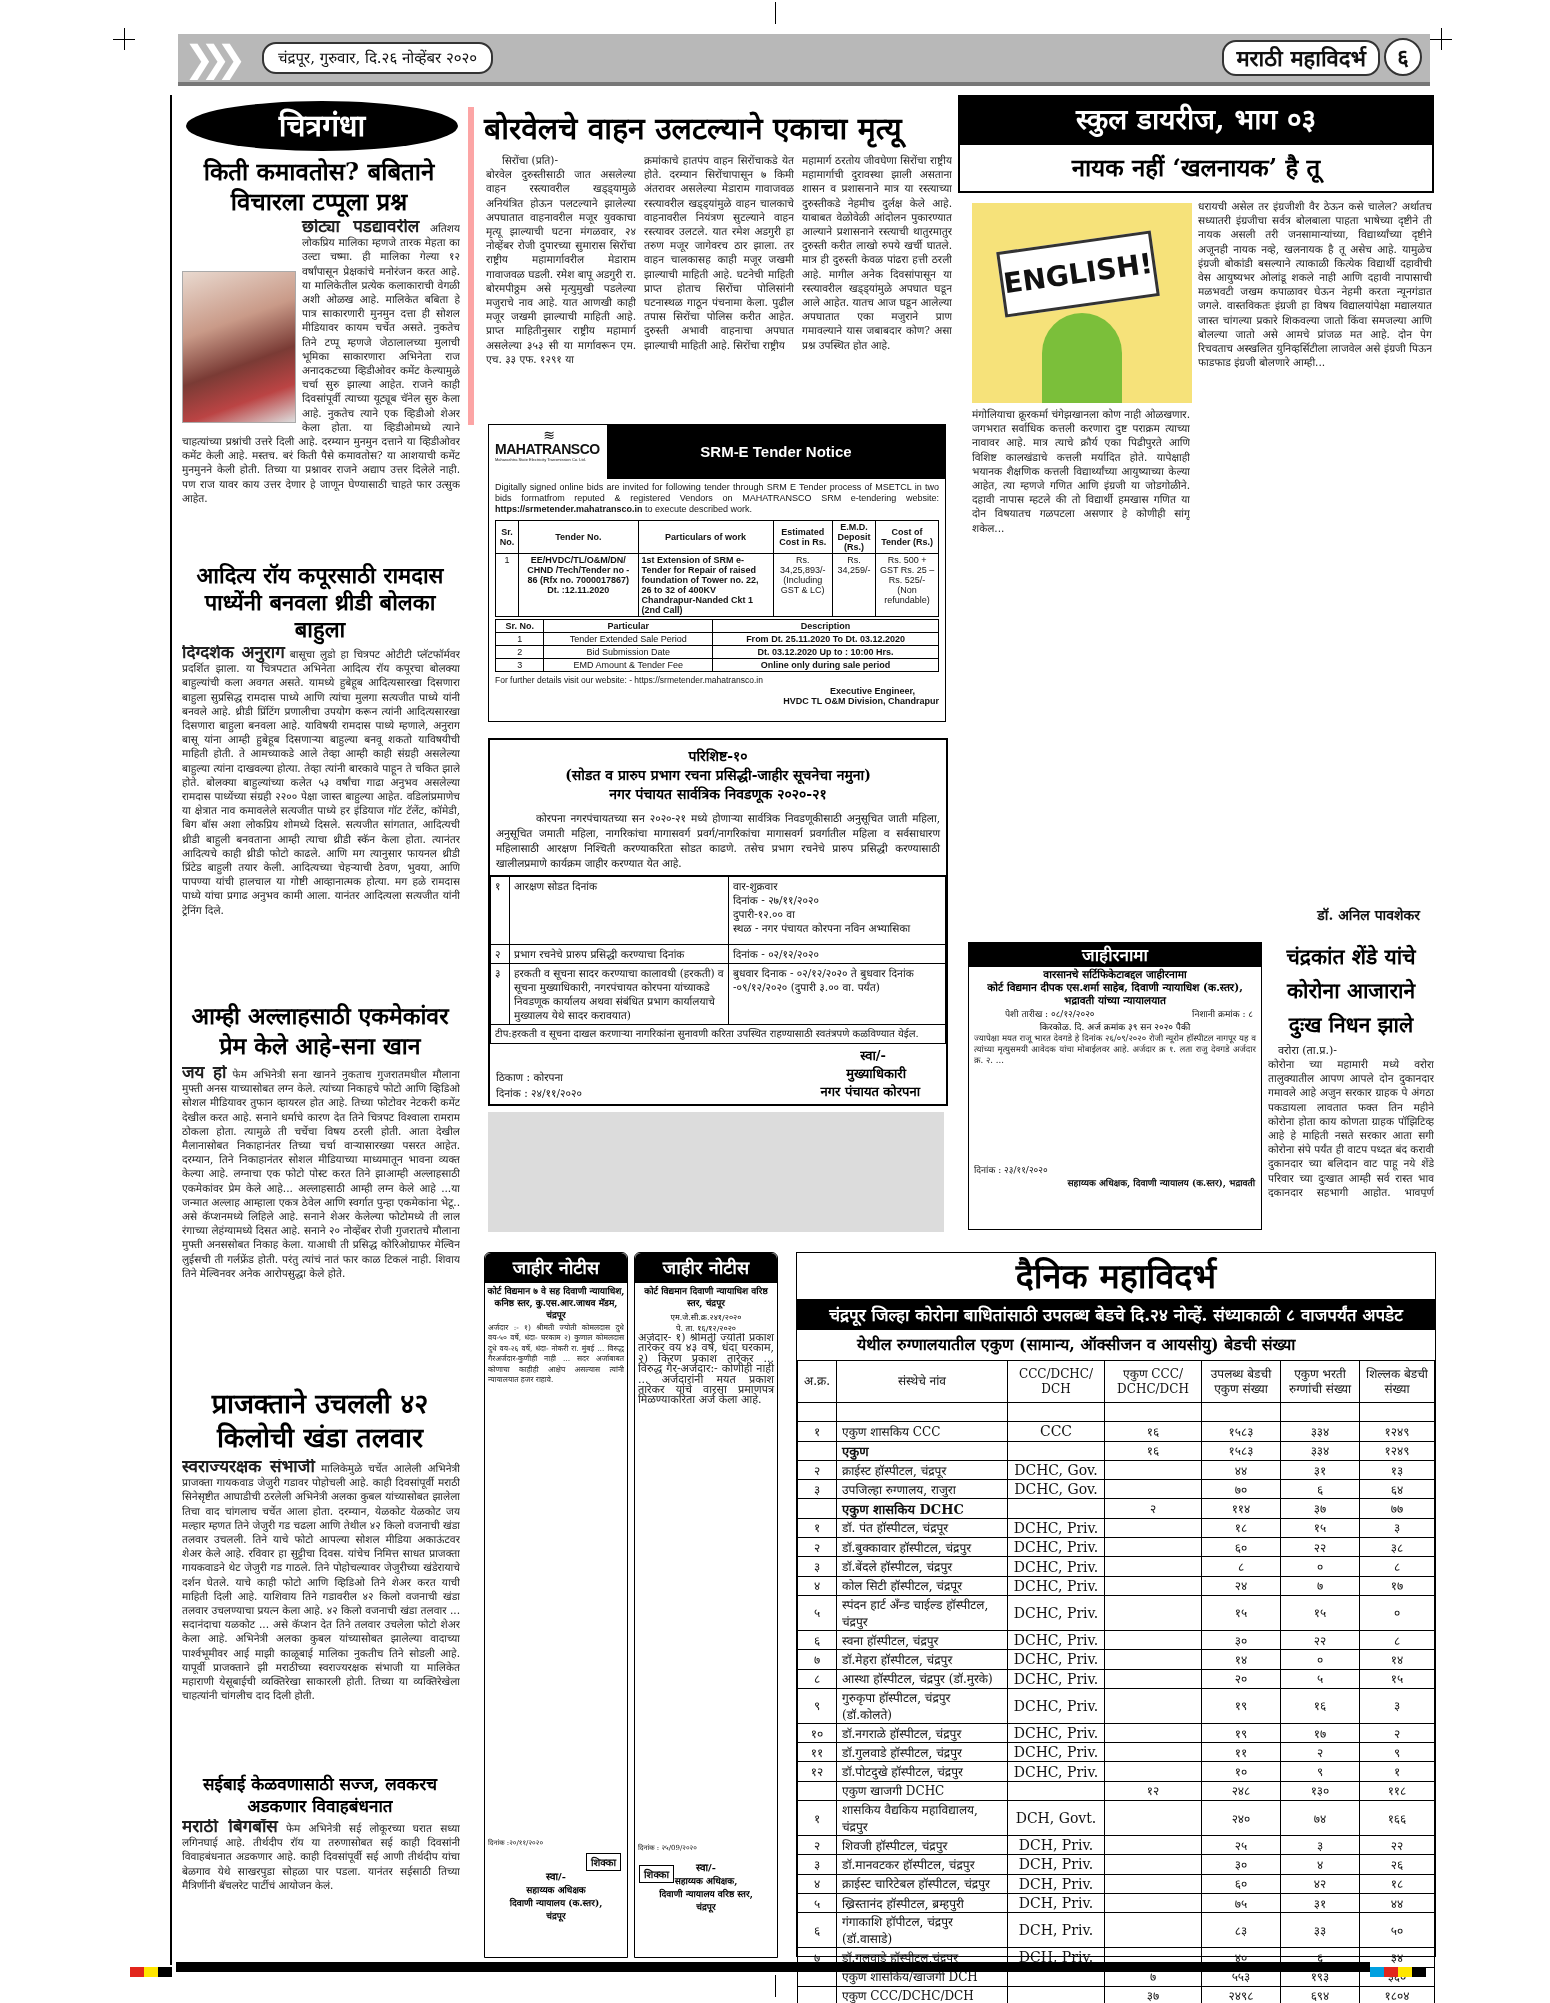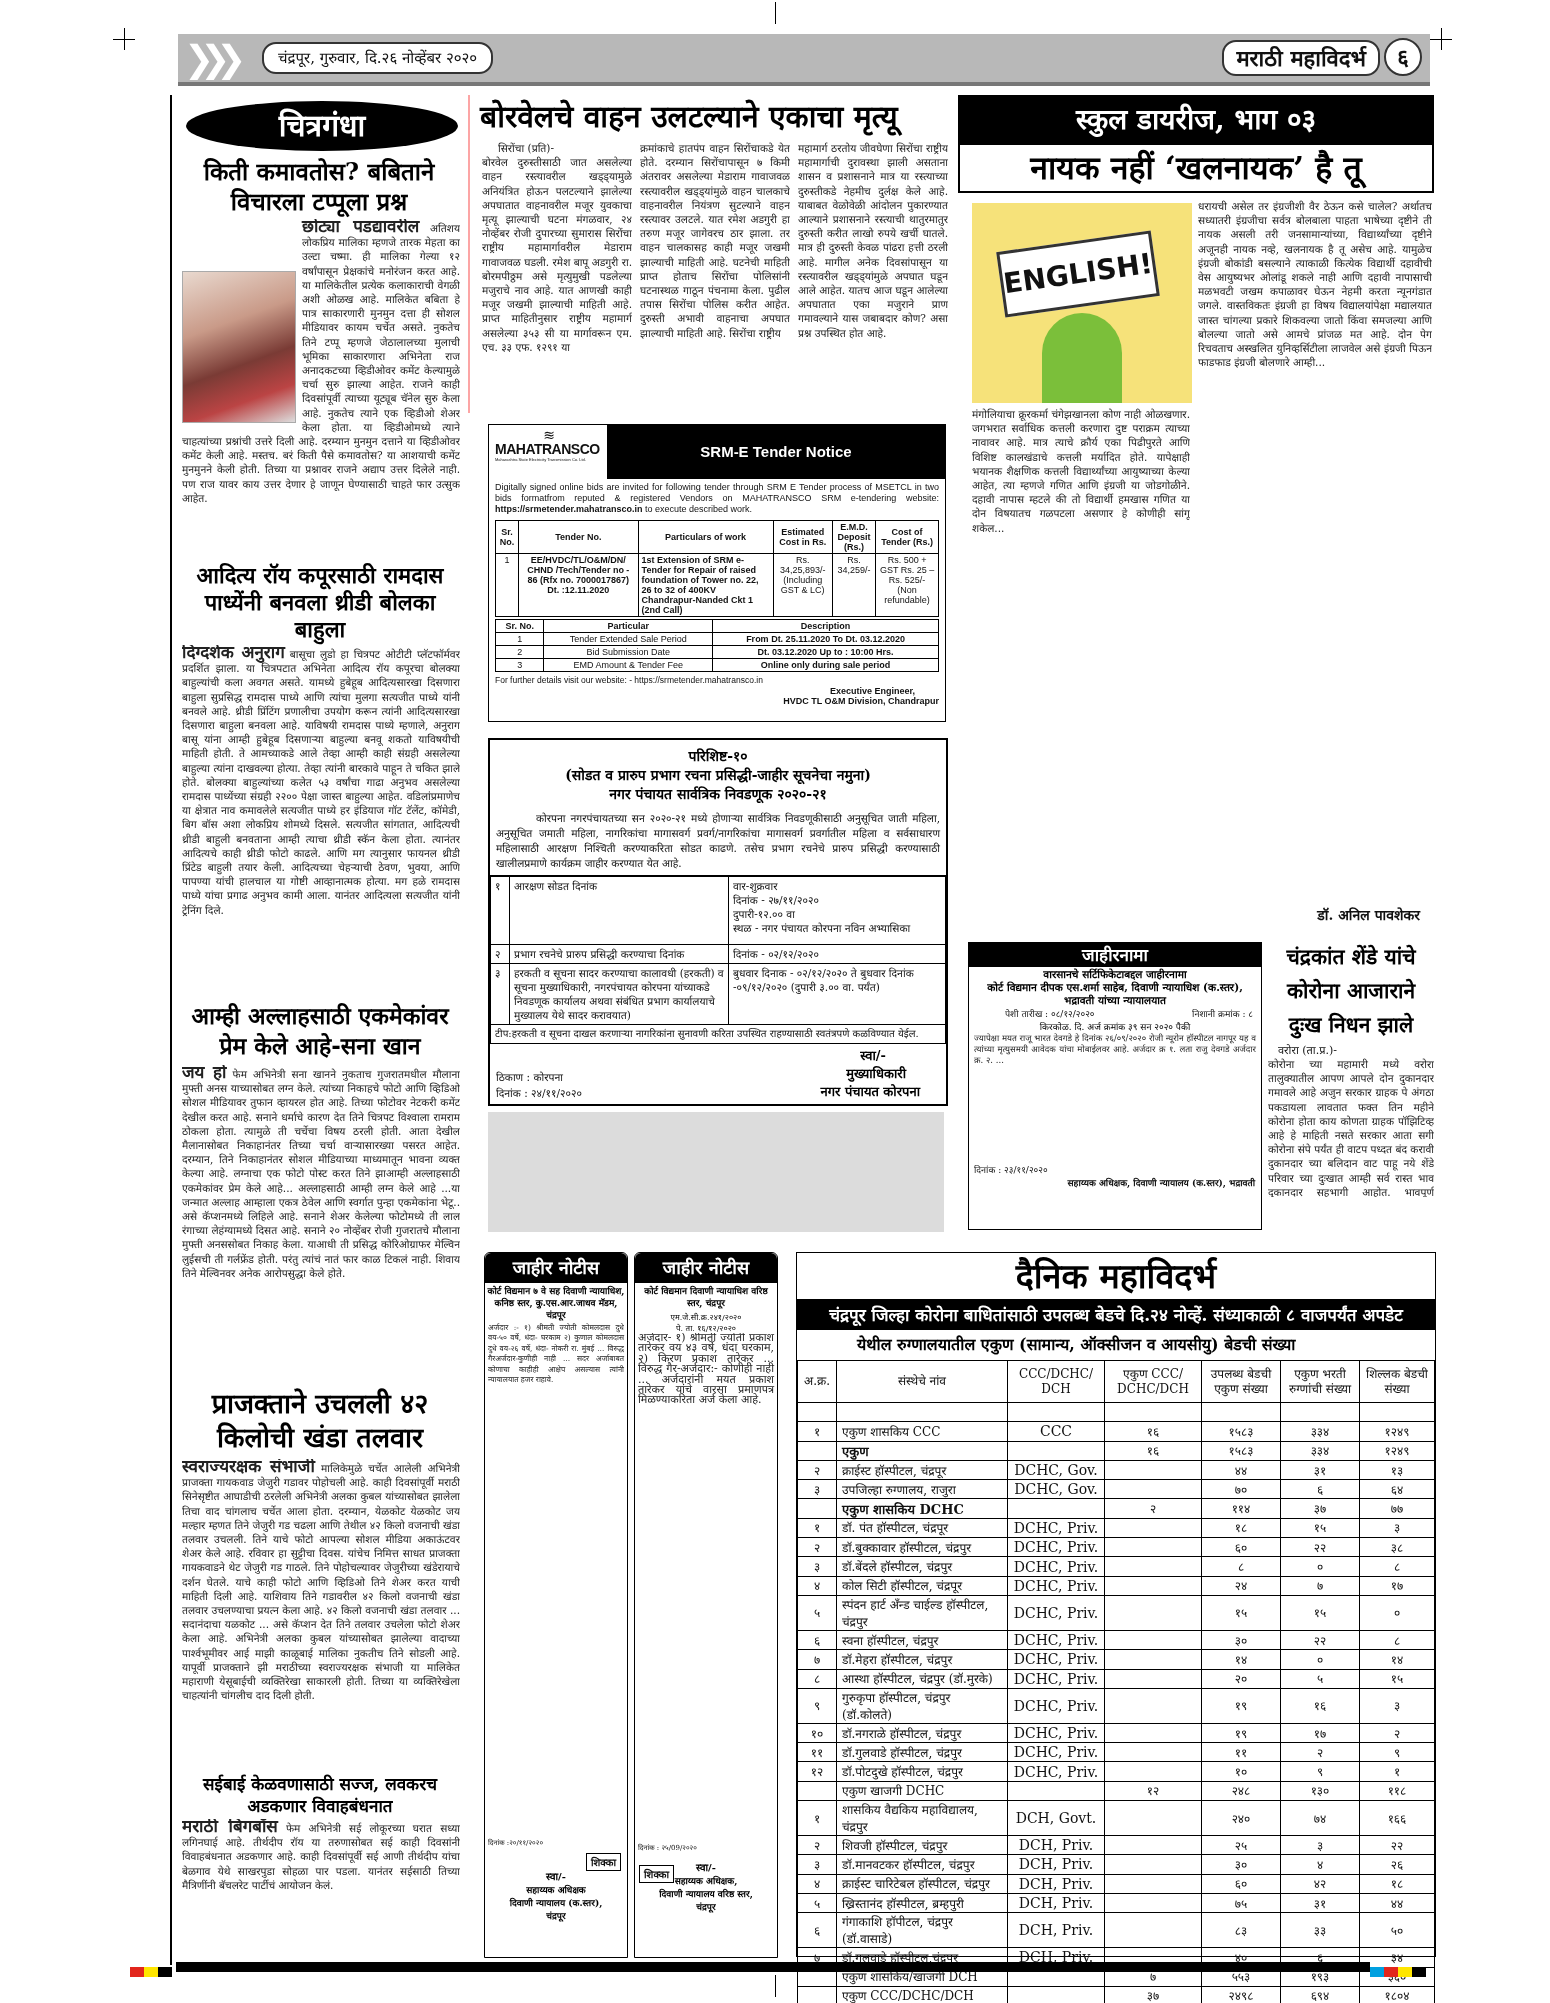--- a/index.html
+++ b/index.html
@@ -69,21 +69,21 @@
     <span class="lead">स्वराज्यरक्षक संभाजी</span>
     <span>मालिकेमुळे चर्चेत आलेली अभिनेत्री प्राजक्ता गायकवाड जेजुरी गडावर पोहोचली आहे. काही दिवसांपूर्वी मराठी सिनेसृष्टीत आघाडीची ठरलेली अभिनेत्री अलका कुबल यांच्यासोबत झालेला तिचा वाद चांगलाच चर्चेत आला होता. दरम्यान, येळकोट येळकोट जय मल्हार म्हणत तिने जेजुरी गड चढला आणि तेथील ४२ किलो वजनाची खंडा तलवार उचलली. तिने याचे फोटो आपल्या सोशल मीडिया अकाऊंटवर शेअर केले आहे. रविवार हा सुट्टीचा दिवस. यांचेच निमित्त साधत प्राजक्ता गायकवाडने थेट जेजुरी गड गाठले. तिने पोहोचल्यावर जेजुरीच्या खंडेरायाचे दर्शन घेतले. याचे काही फोटो आणि व्हिडिओ तिने शेअर करत याची माहिती दिली आहे. याशिवाय तिने गडावरील ४२ किलो वजनाची खंडा तलवार उचलण्याचा प्रयत्न केला आहे. ४२ किलो वजनाची खंडा तलवार ... सदानंदाचा यळकोट ... असे कॅप्शन देत तिने तलवार उचलेला फोटो शेअर केला आहे. अभिनेत्री अलका कुबल यांच्यासोबत झालेल्या वादाच्या पार्श्वभूमीवर आई माझी काळूबाई मालिका नुकतीच तिने सोडली आहे. यापूर्वी प्राजक्ताने झी मराठीच्या स्वराज्यरक्षक संभाजी या मालिकेत महाराणी येसूबाईची व्यक्तिरेखा साकारली होती. तिच्या या व्यक्तिरेखेला चाहत्यांनी चांगलीच दाद दिली होती.</span>
   </div>
   <div class="hl" style="font-size:17px;line-height:22px;margin:16px 4px 2px 10px;">सईबाई केळवणासाठी सज्ज, लवकरच अडकणार विवाहबंधनात</div>
   <div class="txt" style="margin:0 2px 0 10px;height:80px;">
     <span class="lead">मराठी बिगबॉस</span>
     <span>फेम अभिनेत्री सई लोकूरच्या घरात सध्या लगिनघाई आहे. तीर्थदीप रॉय या तरुणासोबत सई काही दिवसांनी विवाहबंधनात अडकणार आहे. काही दिवसांपूर्वी सई आणी तीर्थदीप यांचा बेळगाव येथे साखरपुडा सोहळा पार पडला. यानंतर सईसाठी तिच्या मैत्रिणींनी बॅचलरेट पार्टीचं आयोजन केलं.</span>
   </div>
 </div>
 
-<div class="abs" style="left:468px;top:95px;width:482px;height:318px;border-left:2px solid #fca5a5;">
+<div class="abs" style="left:468px;top:107px;width:482px;height:318px;border-left:6px solid #fca5a5;">
   <div class="hl" style="font-size:30px;line-height:40px;margin:2px 4px 4px 10px;text-align:left;font-family:'DejaVu Sans',sans-serif;">बोरवेलचे वाहन उलटल्याने एकाचा मृत्यू</div>
   <div style="display:flex;gap:8px;margin-left:12px;">
     <div class="txt" style="width:150px;height:265px;">
       <div style="padding-left:16px;">सिरोंचा (प्रति)-</div>
       <span>बोरवेल दुरुस्तीसाठी जात असलेल्या वाहन रस्त्यावरील खड्ड्यामुळे अनियंत्रित होऊन पलटल्याने झालेल्या अपघातात वाहनावरील मजूर युवकाचा मृत्यू झाल्याची घटना मंगळवार, २४ नोव्हेंबर रोजी दुपारच्या सुमारास सिरोंचा राष्ट्रीय महामार्गावरील मेडाराम गावाजवळ घडली. रमेश बापू अडगुरी रा. बोरमपीठ्ठम असे मृत्युमुखी पडलेल्या मजुराचे नाव आहे. यात आणखी काही मजूर जखमी झाल्याची माहिती आहे. प्राप्त माहितीनुसार राष्ट्रीय महामार्ग असलेल्या ३५३ सी या मार्गावरून एम. एच. ३३ एफ. १२९१ या</span>
     </div>
     <div class="txt" style="width:150px;height:265px;">क्रमांकाचे हातपंप वाहन सिरोंचाकडे येत होते. दरम्यान सिरोंचापासून ७ किमी अंतरावर असलेल्या मेडाराम गावाजवळ रस्त्यावरील खड्ड्यांमुळे वाहन चालकाचे वाहनावरील नियंत्रण सुटल्याने वाहन रस्त्यावर उलटले. यात रमेश अडगुरी हा तरुण मजूर जागेवरच ठार झाला. तर वाहन चालकासह काही मजूर जखमी झाल्याची माहिती आहे. घटनेची माहिती प्राप्त होताच सिरोंचा पोलिसांनी घटनास्थळ गाठून पंचनामा केला. पुढील तपास सिरोंचा पोलिस करीत आहेत. दुरुस्ती अभावी वाहनाचा अपघात झाल्याची माहिती आहे. सिरोंचा राष्ट्रीय</div>
     <div class="txt" style="width:150px;height:265px;">महामार्ग ठरतोय जीवघेणा सिरोंचा राष्ट्रीय महामार्गाची दुरावस्था झाली असताना शासन व प्रशासनाने मात्र या रस्त्याच्या दुरुस्तीकडे नेहमीच दुर्लक्ष केले आहे. याबाबत वेळोवेळी आंदोलन पुकारण्यात आल्याने प्रशासनाने रस्त्याची थातुरमातुर दुरुस्ती करीत लाखो रुपये खर्ची घातले. मात्र ही दुरुस्ती केवळ पांढरा हत्ती ठरली आहे. मागील अनेक दिवसांपासून या रस्त्यावरील खड्ड्यांमुळे अपघात घडून आले आहेत. यातच आज घडून आलेल्या अपघातात एका मजुराने प्राण गमावल्याने यास जबाबदार कोण? असा प्रश्न उपस्थित होत आहे.</div>
   </div>
 </div>
@@ -188,21 +188,21 @@
     <div style="position:absolute;left:6px;top:42px;font-size:10.5px;">दिनांक : २४/११/२०२०</div>
     <div class="hl" style="position:absolute;right:60px;top:2px;font-size:13px;">स्वा/-</div>
     <div class="hl" style="position:absolute;right:40px;top:20px;font-size:13px;">मुख्याधिकारी</div>
     <div class="hl" style="position:absolute;right:26px;top:38px;font-size:13px;">नगर पंचायत कोरपना</div>
   </div>
 </div>
 <div class="abs" style="left:488px;top:1112px;width:456px;height:120px;background:#dcdcdc;"></div>
 
 <div class="abs" style="left:958px;top:95px;width:476px;height:830px;">
   <div class="blk hl" style="color:#fff;font-size:28px;line-height:50px;height:50px;">स्कुल डायरीज, भाग ०३</div>
-  <div class="hl" style="font-size:32px;line-height:46px;border:2px solid #000;border-top:none;">नायक नहीं ‘खलनायक’ है तू</div>
+  <div class="hl" style="font-size:24px;line-height:46px;border:2px solid #000;border-top:none;">नायक नहीं ‘खलनायक’ है तू</div>
   <div class="english" style="position:absolute;left:14px;top:108px;width:220px;height:200px;overflow:hidden;">
     <div style="position:absolute;left:28px;top:38px;width:150px;height:60px;background:#fff;border:3px solid #333;transform:rotate(-8deg);text-align:center;font:bold 28px 'DejaVu Sans',sans-serif;line-height:60px;">ENGLISH!</div>
     <div style="position:absolute;left:70px;top:110px;width:80px;height:90px;background:#7bbf3a;border-radius:40px 40px 0 0;"></div>
   </div>
   <div class="txt" style="position:absolute;left:240px;top:104px;width:234px;height:600px;">धरायची असेल तर इंग्रजीशी वैर ठेऊन कसे चालेल? अर्थातच सध्यातरी इंग्रजीचा सर्वत्र बोलबाला पाहता भाषेच्या दृष्टीने ती नायक असली तरी जनसामान्यांच्या, विद्यार्थ्यांच्या दृष्टीने अजूनही नायक नव्हे, खलनायक है तू असेच आहे. यामुळेच इंग्रजी बोकांडी बसल्याने त्याकाळी कित्येक विद्यार्थी दहावीची वेस आयुष्यभर ओलांडू शकले नाही आणि दहावी नापासाची मळभवटी जखम कपाळावर घेऊन नेहमी करता न्यूनगंडात जगले. वास्तविकतः इंग्रजी हा विषय विद्यालयांपेक्षा मद्यालयात जास्त चांगल्या प्रकारे शिकवल्या जातो किंवा समजल्या आणि बोलल्या जातो असे आमचे प्रांजळ मत आहे. दोन पेग रिचवताच अस्खलित युनिव्हर्सिटीला लाजवेल असे इंग्रजी पिऊन फाडफाड इंग्रजी बोलणारे आम्ही...</div>
   <div class="txt" style="position:absolute;left:14px;top:312px;width:218px;height:510px;">मंगोलियाचा क्रूरकर्मा चंगेझखानला कोण नाही ओळखणार. जगभरात सर्वाधिक कत्तली करणारा दुष्ट पराक्रम त्याच्या नावावर आहे. मात्र त्याचे क्रौर्य एका पिढीपुरते आणि विशिष्ट कालखंडाचे कत्तली मर्यादित होते. यापेक्षाही भयानक शैक्षणिक कत्तली विद्यार्थ्यांच्या आयुष्याच्या केल्या आहेत, त्या म्हणजे गणित आणि इंग्रजी या जोडगोळीने. दहावी नापास म्हटले की तो विद्यार्थी हमखास गणित या दोन विषयातच गळपटला असणार हे कोणीही सांगू शकेल...</div>
   <div style="position:absolute;right:14px;top:810px;font:bold 14px 'DejaVu Serif',serif;">डॉ. अनिल पावशेकर</div>
 </div>
 
 <div class="abs" style="left:968px;top:942px;width:292px;height:286px;border:1.5px solid #000;">

